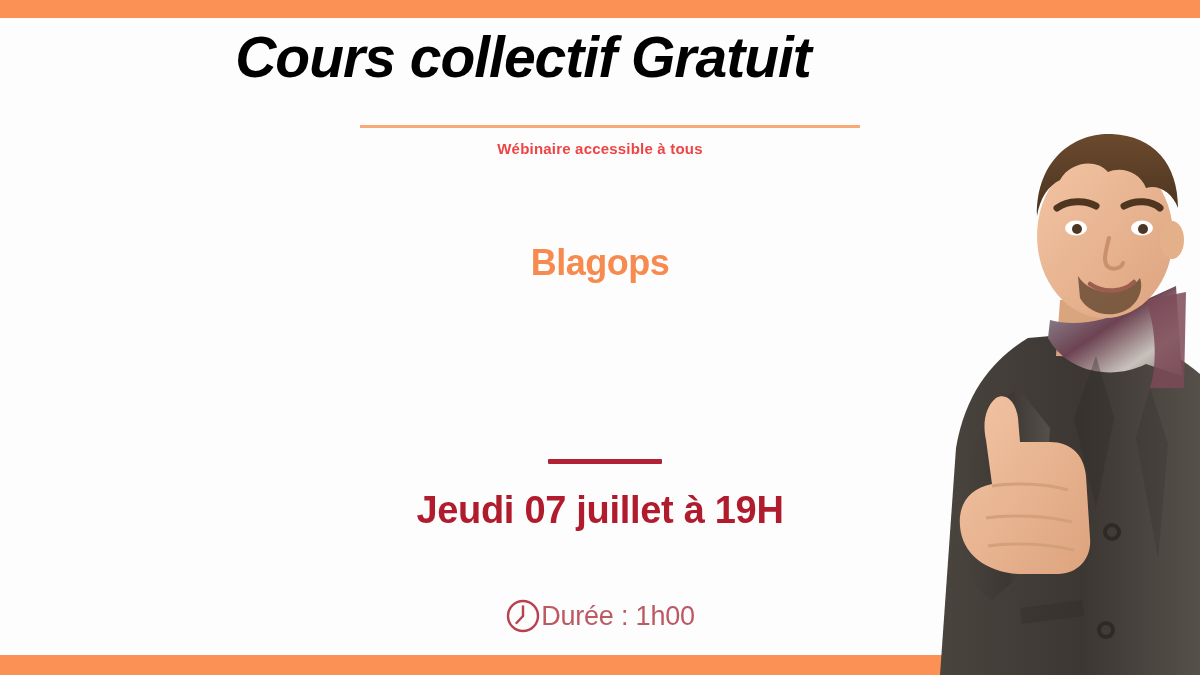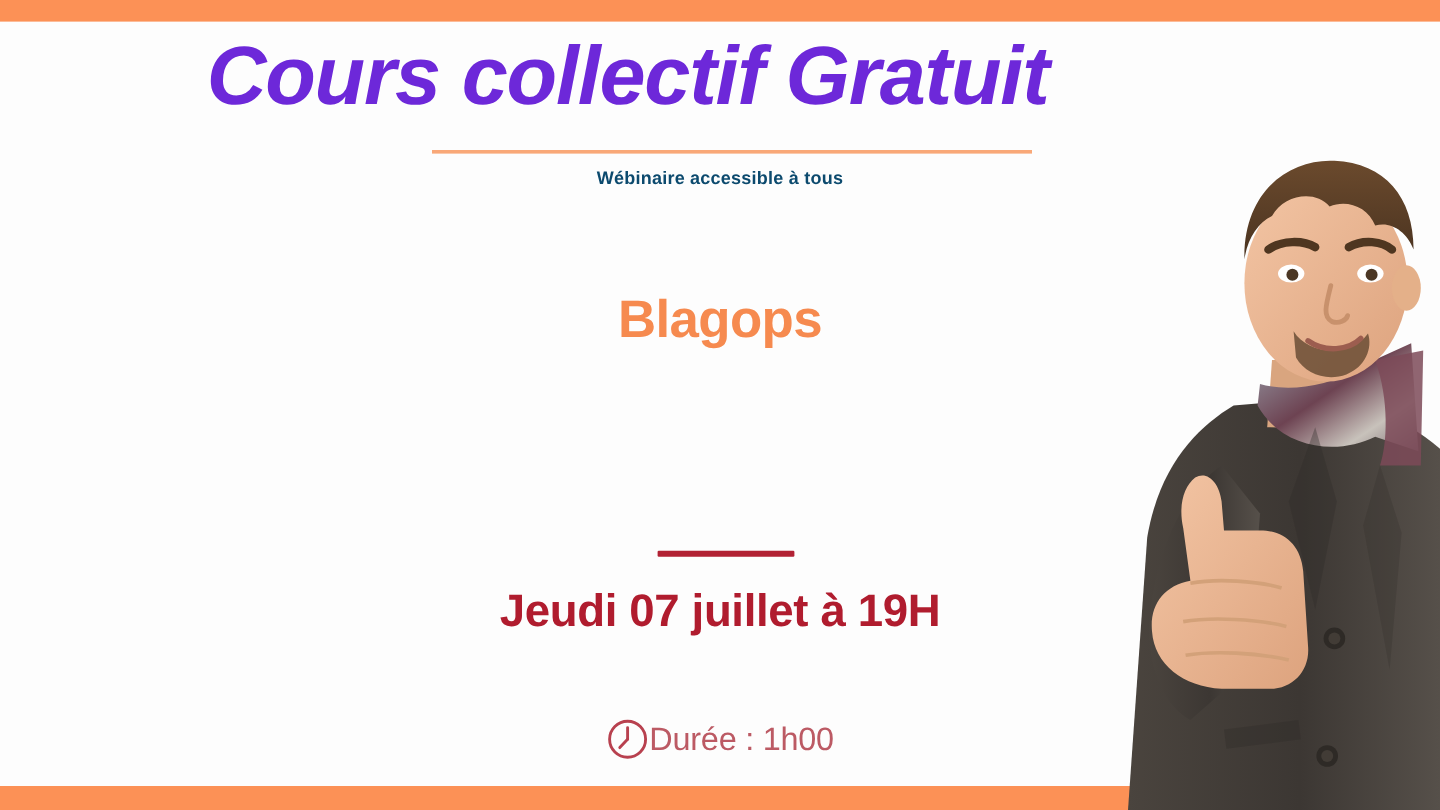--- a/index.html
+++ b/index.html
@@ -38,57 +38,57 @@
     background: #fc9156;
     z-index: 1;
   }
 
   
   .headline {
     position: absolute;
     left: 0; top: 29px;
     width: 1046px;
     text-align: center;
-    font-size: 69px;
+    font-size: 57px;
     line-height: 1.0;
     font-weight: 700;
     font-style: italic;
     letter-spacing: -1px;
-    color: #6d28d9;
+    color: #000000;
     z-index: 4;
     white-space: nowrap;
   }
 
   .headline-rule {
     position: absolute;
     left: 360px; top: 125px;
     width: 500px; height: 3px;
     background: #f9a878;
     z-index: 4;
   }
 
   .headline-sub {
     position: absolute;
     left: 0; top: 140px;
     width: 1200px;
     text-align: center;
     font-size: 15px;
     font-weight: 600;
-    color: #0c4a6e;
+    color: #ef4444;
     letter-spacing: 0.2px;
     z-index: 4;
   }
 
   
   .session-name {
     position: absolute;
     left: 0; top: 242px;
     width: 1200px;
     text-align: center;
-    font-size: 44px;
+    font-size: 36px;
     font-weight: 700;
     letter-spacing: -0.5px;
     color: #f68a4f;
     z-index: 3;
   }
 
   .session-sub {
     position: absolute;
     left: 0; top: 308px;
     width: 1200px;

